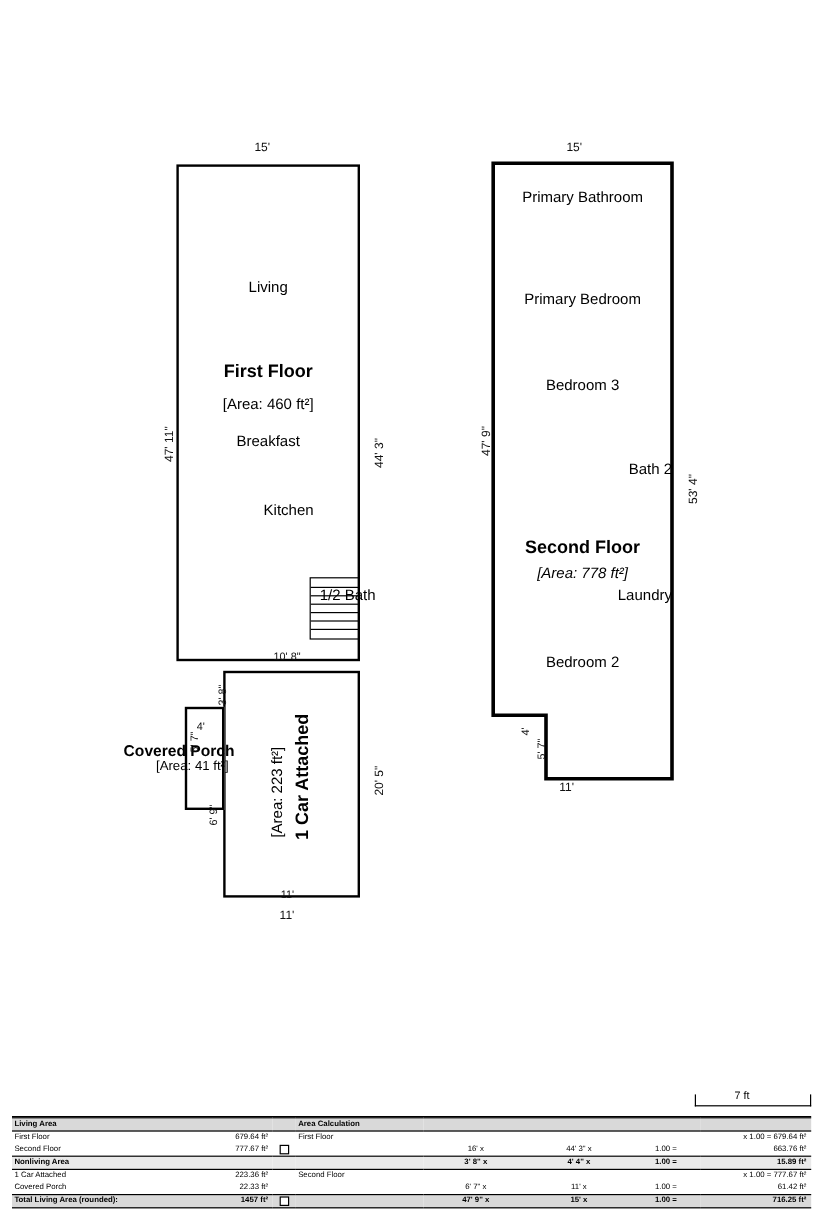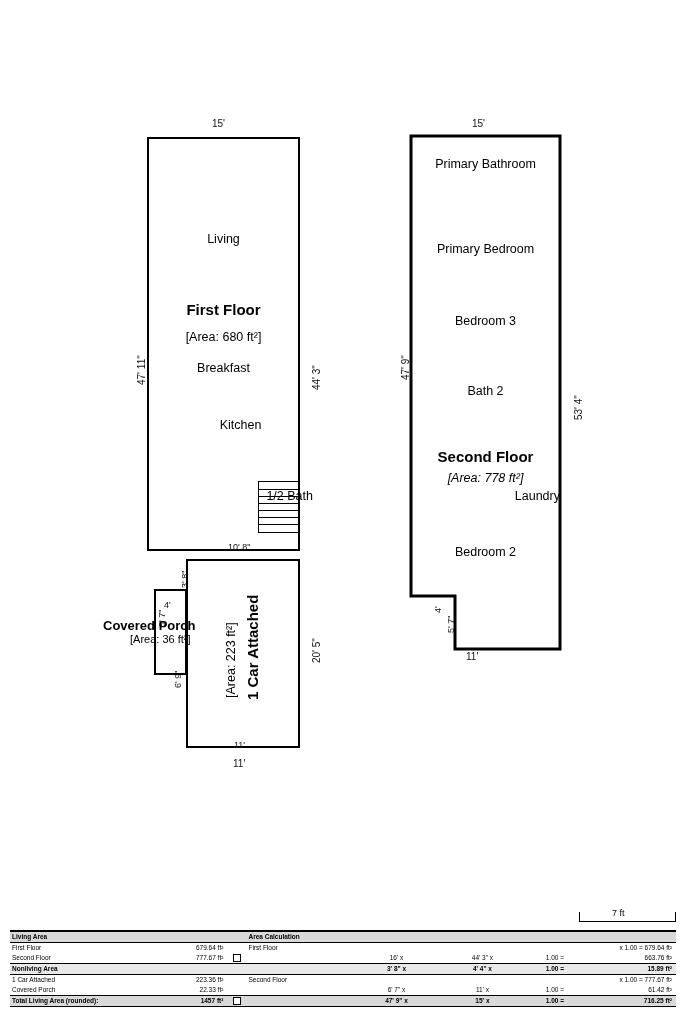--- a/index.html
+++ b/index.html
@@ -163,21 +163,21 @@
 
   <div class="dim" style="left:212px; top:118px; font-size:10px;">15'</div>
 
   <div class="dim rot90" style="left:136px; top:385px; font-size:10px;">47' 11"</div>
 
   <div class="dim rot90" style="left:311px; top:390px; font-size:10px;">44' 3"</div>
 
   <div class="room-name" style="left:147px; top:232px; width:153px;">Living</div>
 
   <div class="floor-title" style="left:147px; top:301px; width:153px;">First Floor</div>
-  <div class="floor-area" style="left:147px; top:330px; width:153px;">[Area: 680 ft²]</div>
+  <div class="floor-area" style="left:147px; top:330px; width:153px;">[Area: 460 ft²]</div>
 
   <div class="room-name" style="left:147px; top:361px; width:153px;">Breakfast</div>
 
   <div class="room-name" style="left:147px; top:418px; width:153px;margin-left:17px;">Kitchen</div>
 
   <div class="room-name" style="left:147px; top:489px; width:137px; text-align:right; padding-left:29px;">1/2 Bath</div>
 
   <div class="stairs" style="left:258px; top:481px; width:42px; height:52px;">
     <div class="tread" style="top:7px;"></div>
     <div class="tread" style="top:14px;"></div>
@@ -195,42 +195,42 @@
   <div class="floor-title rot90" style="left:244px; top:700px;">1 Car Attached</div>
   <div class="floor-area rot90" style="left:224px; top:698px;">[Area: 223 ft²]</div>
 
   <div class="dim" style="left:233px; top:758px; font-size:10px;">11'</div>
   <div class="dim rot90" style="left:311px; top:663px; font-size:10px;">20' 5"</div>
   <div class="dim" style="left:234px; top:740px;">11'</div>
 
   <div class="outline" style="left:154px; top:589px; width:33px; height:86px;"></div>
 
   <div class="floor-title" style="left:103px; top:618px; width:120px; text-align:left; font-size:13px;">Covered Porch</div>
-  <div class="floor-area" style="left:130px; top:633px; width:110px; text-align:left; font-size:11px;">[Area: 36 ft²]</div>
+  <div class="floor-area" style="left:130px; top:633px; width:110px; text-align:left; font-size:11px;">[Area: 41 ft²]</div>
 
   <div class="dim rot90" style="left:180px; top:588px;">3' 8"</div>
   <div class="dim rot90" style="left:157px; top:627px;">5' 7"</div>
   <div class="dim" style="left:164px; top:600px;">4'</div>
   <div class="dim rot90" style="left:173px; top:688px;">6' 9"</div>
 
   <svg class="abs" style="left:405px; top:130px; width:180px; height:525px;" viewBox="0 0 180 525">
     <polygon points="6,6 155,6 155,519 50,519 50,466 6,466" fill="#ffffff" stroke="#000000" stroke-width="3"></polygon>
   </svg>
 
   <div class="dim" style="left:472px; top:118px; font-size:10px;">15'</div>
   <div class="dim rot90" style="left:400px; top:380px; font-size:10px;">47' 9"</div>
   <div class="dim rot90" style="left:573px; top:420px; font-size:10px;">53' 4"</div>
   <div class="dim rot90" style="left:433px; top:613px;">4'</div>
   <div class="dim rot90" style="left:446px; top:633px;">5' 7"</div>
   <div class="dim" style="left:466px; top:651px; font-size:10px;">11'</div>
 
   <div class="room-name" style="left:411px; top:157px; width:149px;">Primary Bathroom</div>
   <div class="room-name" style="left:411px; top:242px; width:149px;">Primary Bedroom</div>
   <div class="room-name" style="left:411px; top:314px; width:149px;">Bedroom 3</div>
-  <div class="room-name" style="left:411px; top:384px; width:149px;">Bath 2</div>
+  <div class="room-name" style="left:411px; top:384px; width:149px;text-align:right;">Bath 2</div>
 
   <div class="floor-title" style="left:411px; top:448px; width:149px;">Second Floor</div>
   <div class="floor-area" style="left:411px; top:471px; width:149px;font-style:italic;">[Area: 778 ft²]</div>
 
   <div class="room-name" style="left:411px; top:489px; width:149px;text-align:right;">Laundry</div>
   <div class="room-name" style="left:411px; top:545px; width:149px;">Bedroom 2</div>
 
   <div class="scalebar" style="left:579px; top:912px; width:97px;">
     <div class="rule"></div>
     <div class="tick" style="left:0;"></div>

